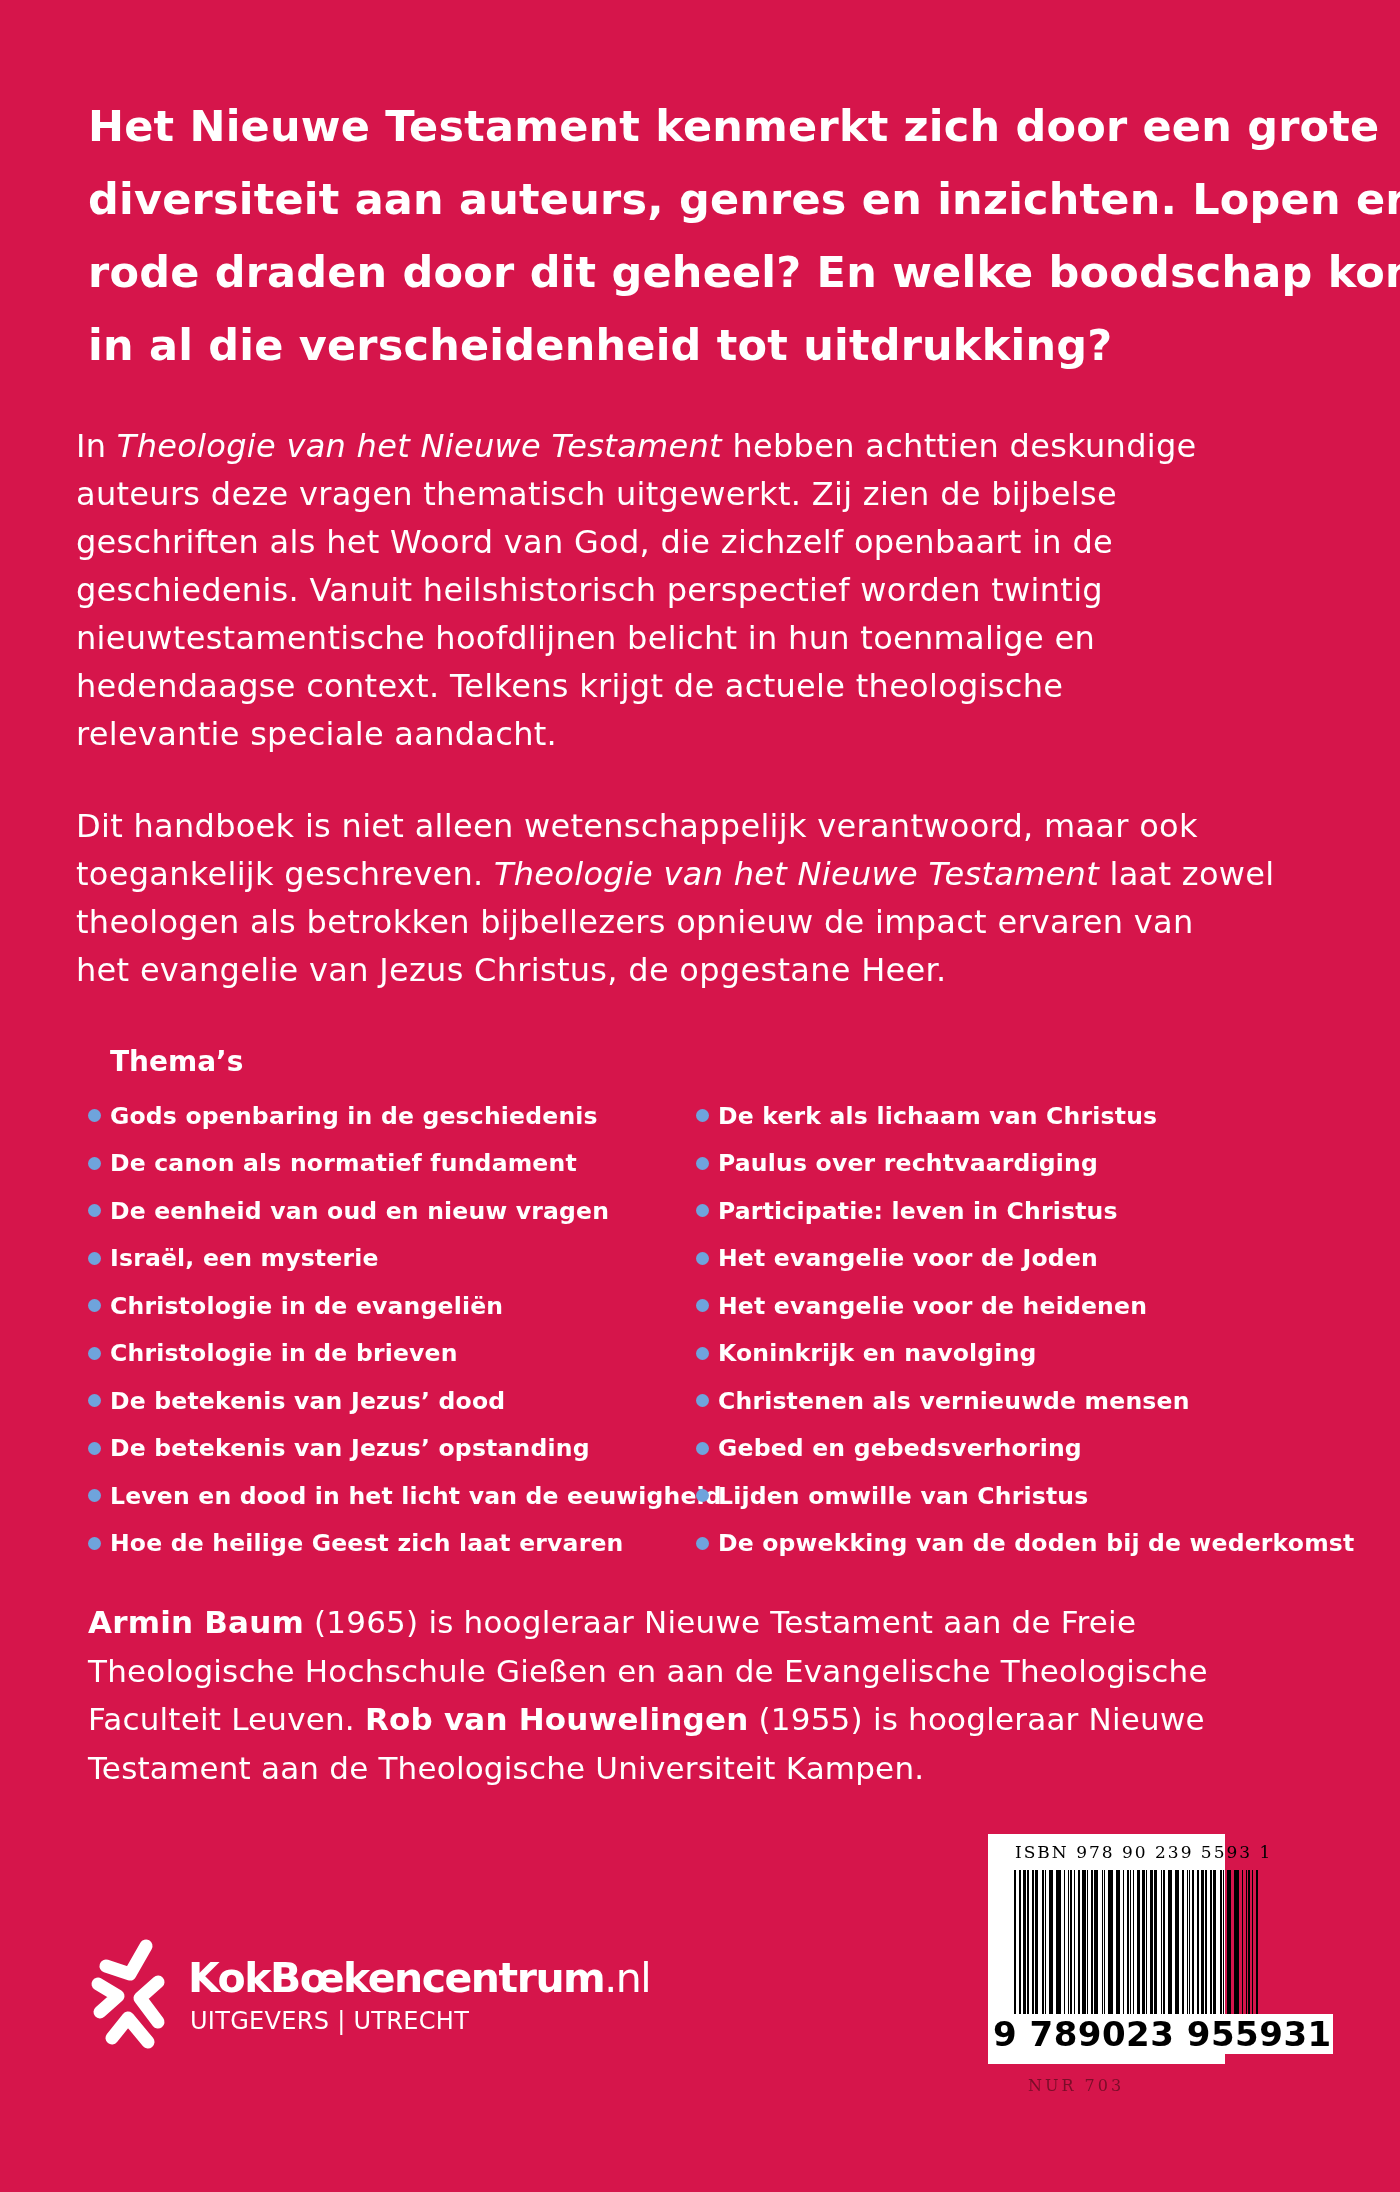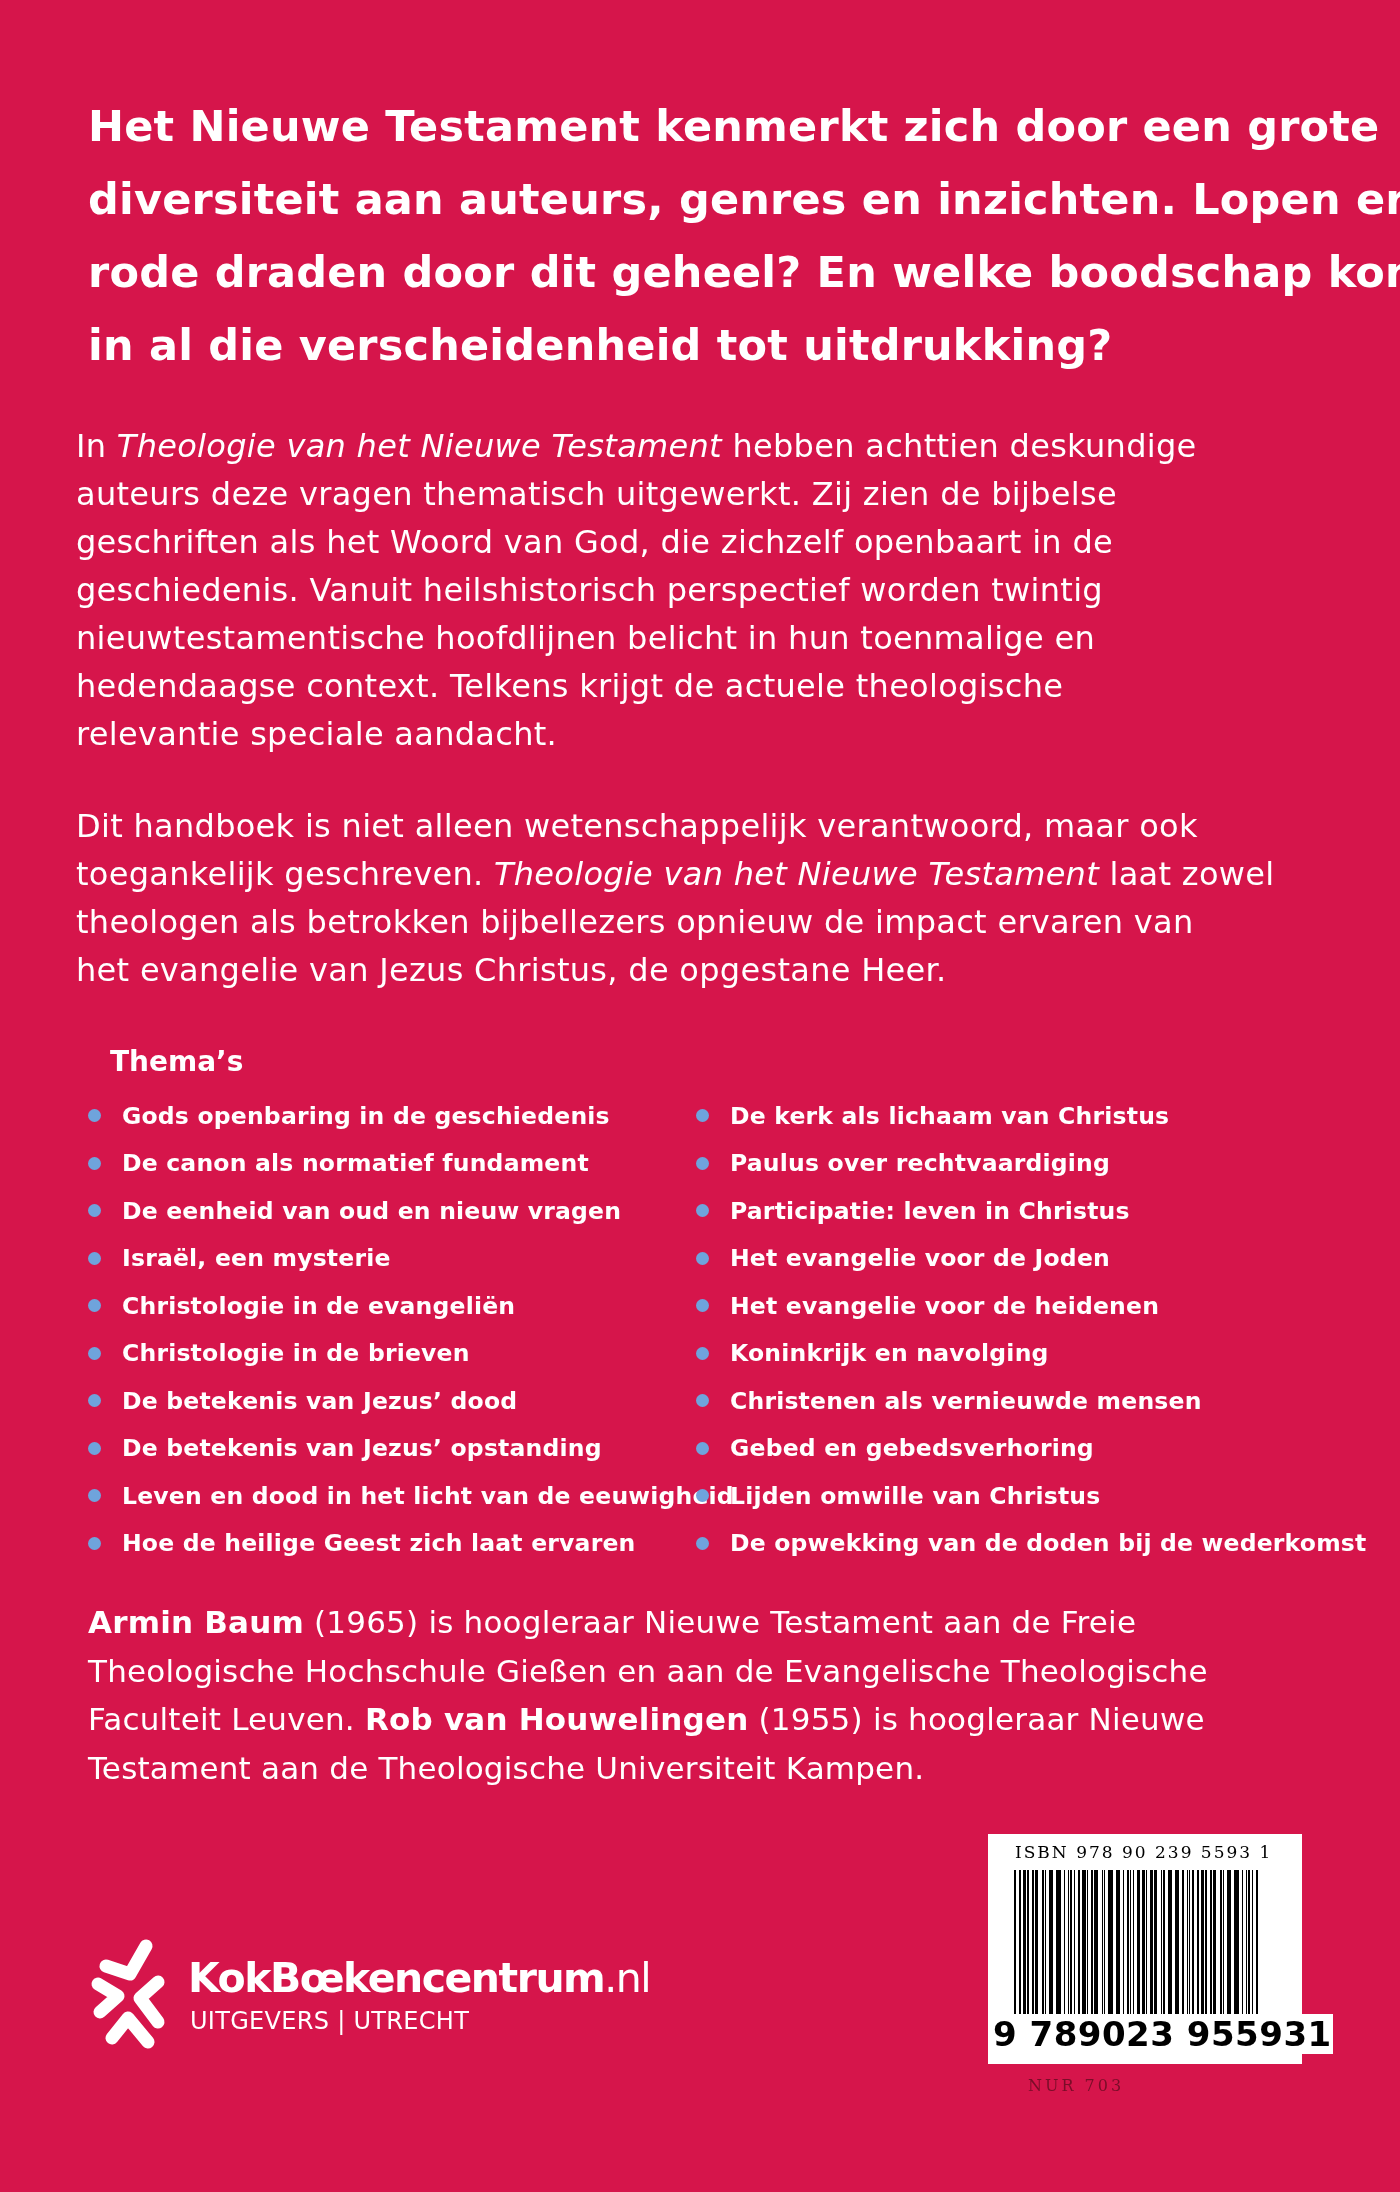--- a/index.html
+++ b/index.html
@@ -27,21 +27,21 @@
   #para2 { top: 802px; }
   .themes-title {
     left: 110px; top: 1040px;
     font-size: 28px; font-weight: bold; line-height: 44px;
   }
   .theme-col { top: 1092px; }
   #col-left { left: 88px; }
   #col-right { left: 696px; }
   .theme-item {
     display: flex; align-items: center; height: 47.5px;
-    font-size: 23.5px; font-weight: bold; white-space: nowrap; letter-spacing: 0.2px; gap: 12px;
+    font-size: 23.5px; font-weight: bold; white-space: nowrap; letter-spacing: 0.2px;
   }
   .bullet {
     width: 13px; height: 13px; border-radius: 50%;
     background: #6FA3DC; margin-right: 9px; flex: 0 0 13px;
   }
   .authors {
     left: 88px; top: 1598px; width: 1260px;
     font-size: 31px; line-height: 48.5px; letter-spacing: 0.2px;
   }
   .authors .line { white-space: nowrap; }
@@ -51,21 +51,21 @@
   .logo-name {
     position: absolute; left: 100px; top: 20px;
     font-size: 41px; font-weight: bold; letter-spacing: -1.5px; white-space: nowrap;
   }
   .logo-name .tld { font-weight: normal; }
   .logo-sub {
     position: absolute; left: 102px; top: 73px;
     font-size: 24px; letter-spacing: 0.3px; white-space: nowrap;
   }
   .barcode-box {
-    left: 988px; top: 1834px; width: 314px; height: 230px;
+    left: 988px; top: 1834px; width: 237px; height: 230px;
     background: #ffffff; color: #000000;
   }
   .isbn-top {
     position: absolute; left: 27px; top: 8px;
     font-family: "DejaVu Serif", serif; font-size: 17px; letter-spacing: 2px;
     white-space: nowrap;
   }
   .bars { position: absolute; left: 20px; top: 36px; width: 258px; height: 180px; }
   .isbn-digits {
     position: absolute; left: 4px; top: 180px;

